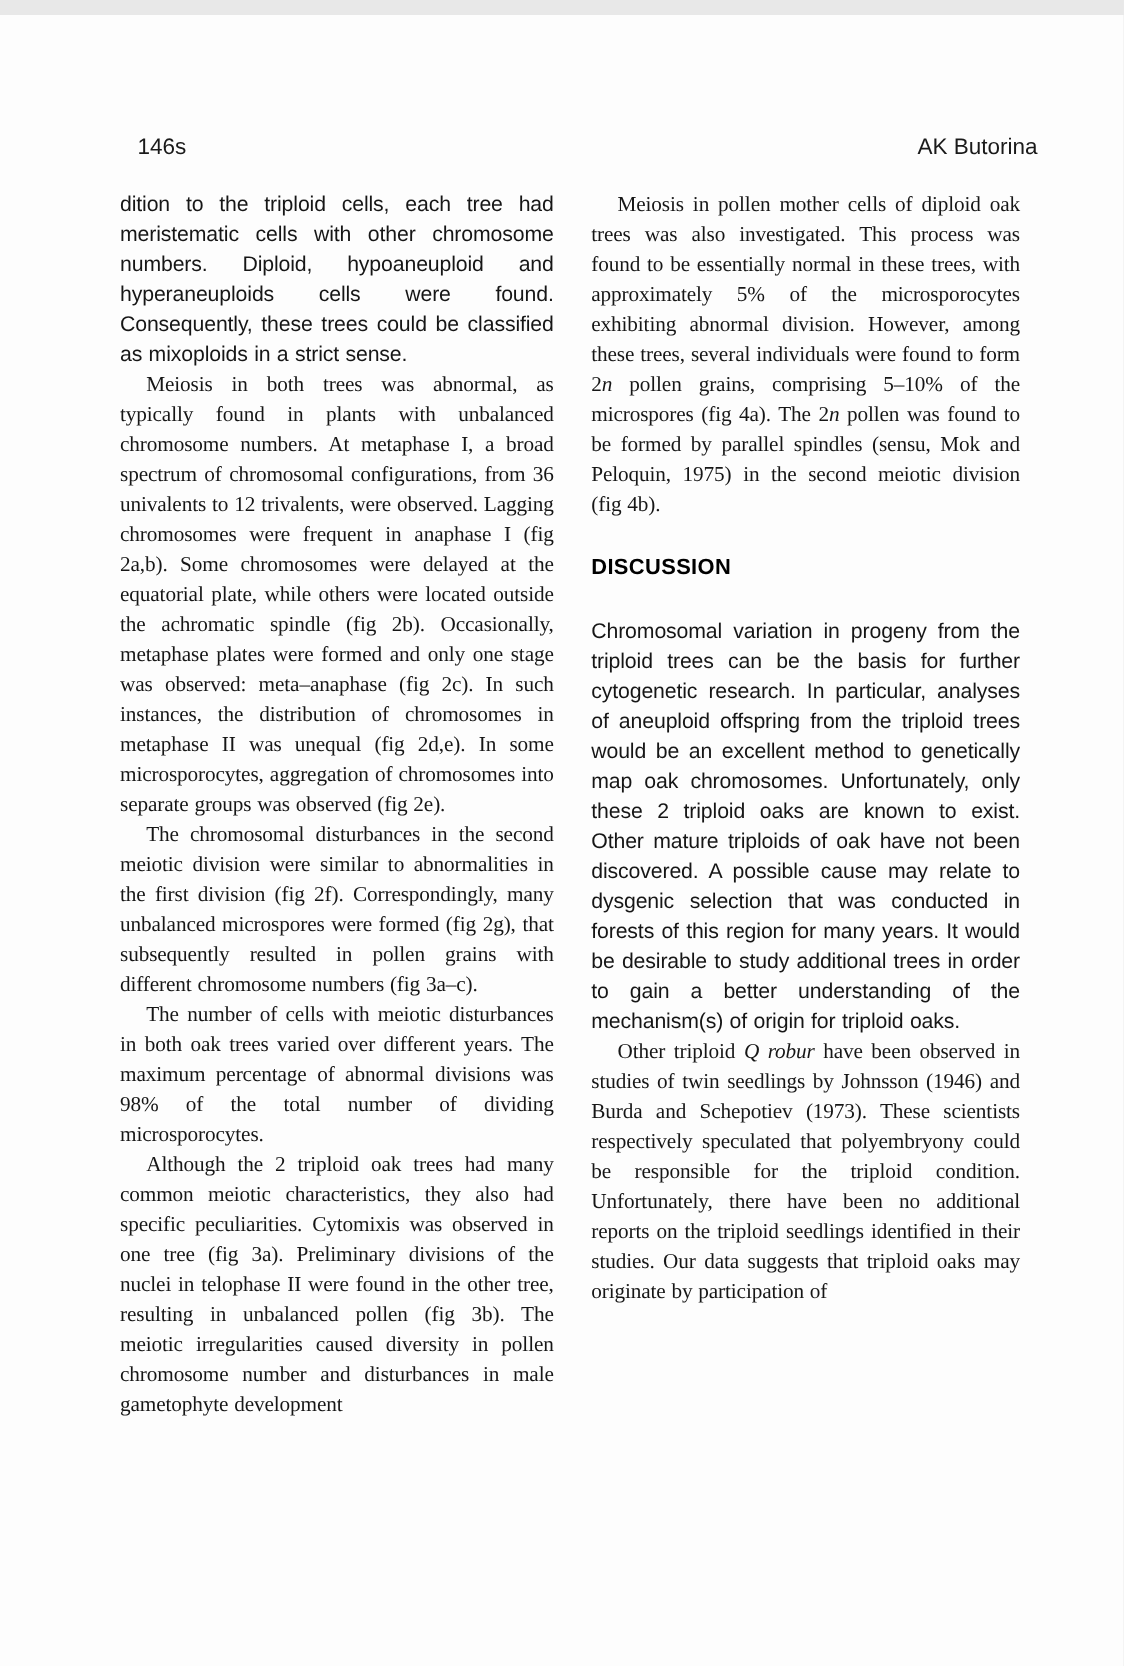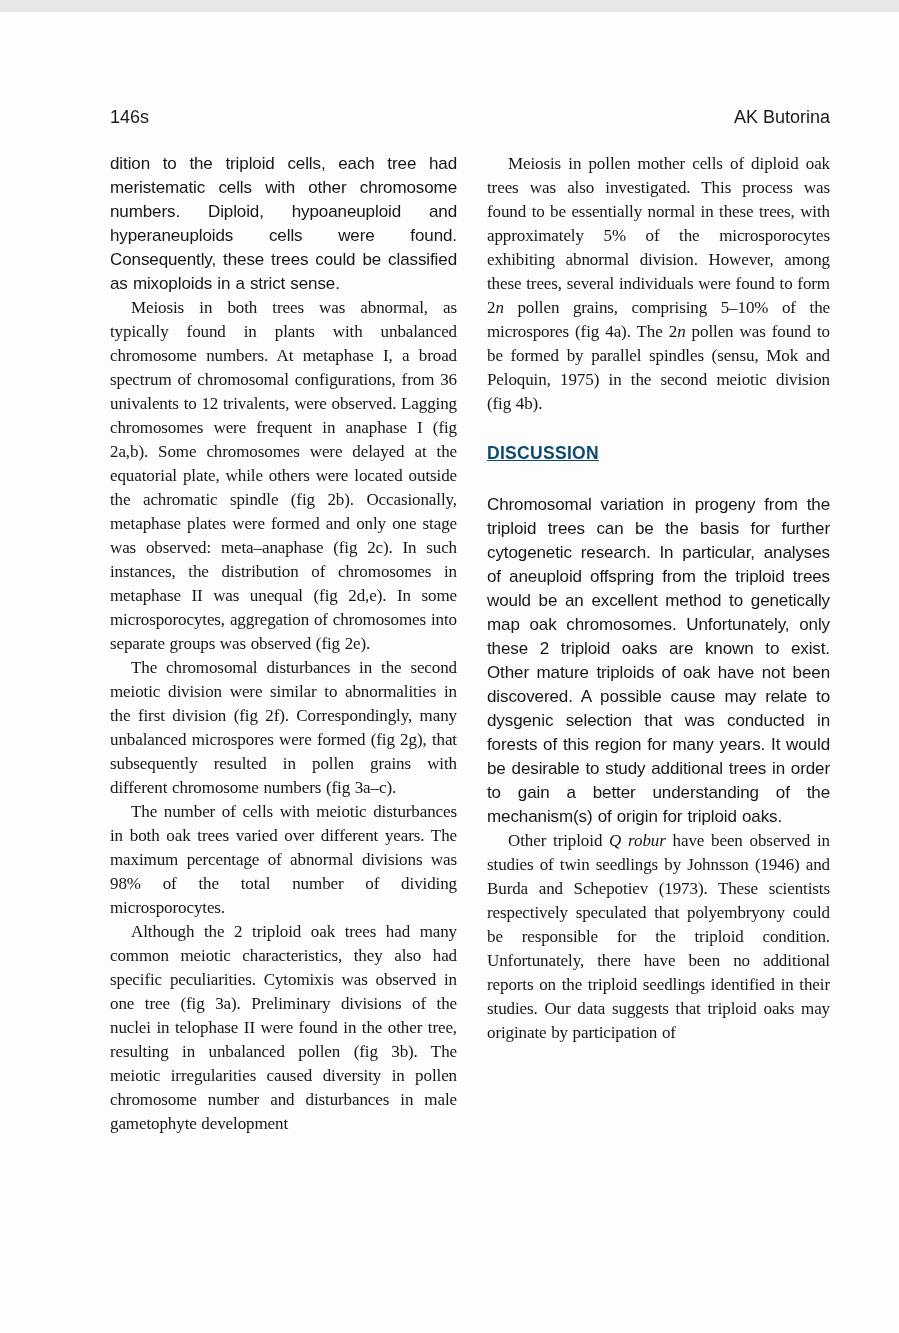--- a/index.html
+++ b/index.html
@@ -33,21 +33,21 @@
   }
   .running-head {
     position: absolute;
     left: 0;
     right: 0;
     top: 0;
     text-align: right;
   }
   .article-columns {
     position: absolute;
-    left: 110px;
+    left: 96px;
     top: 140px;
     width: 720px;
     display: flex;
     justify-content: space-between;
   }
   .column {
     display: block;
   }
   .column.left  { width: 347px; }
   .column.right { width: 343px; }
@@ -62,22 +62,21 @@
   }
   .column p.indent {
     text-indent: 21px;
     font-family: Liberation Serif, serif;
   }
   .column h2.section-heading {
     margin: 27px 0 29px 0;
     font-size: 17.5px;
     font-weight: bold;
     letter-spacing: 0.3px;
-    color: #0c4a6e;
-    text-decoration: underline;
+    color: #000000;
   }
   .column i {
     font-style: italic;
   }
   .scan-artifact {
     position: absolute;
     left: 1px;
     top: 1326px;
     width: 9px;
     height: 5px;

